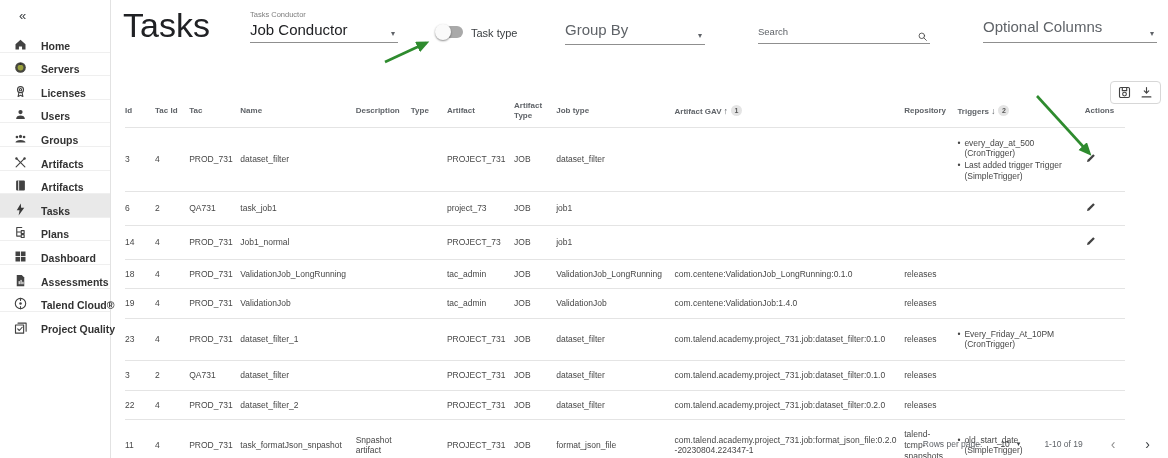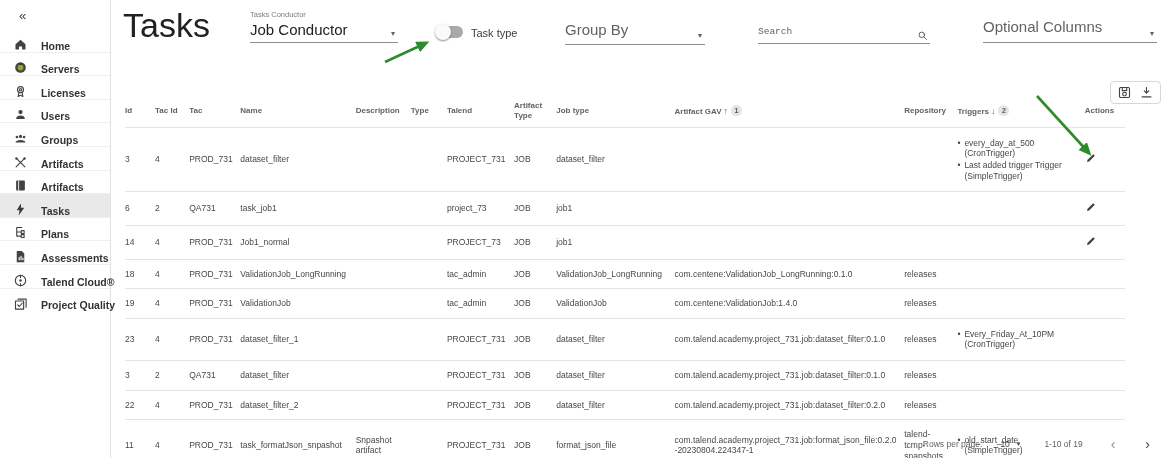--- a/index.html
+++ b/index.html
@@ -24,21 +24,21 @@
   .page-title{position:absolute;left:12px;top:6px;font-size:34px;font-weight:400;color:#202124;}
 
   .fld{position:absolute;border-bottom:1px solid #8f8f8f;}
   .fld .fld-label{font-size:7.5px;color:#7d7d7d;margin-bottom:2px;}
   .fld .fld-value{font-size:15px;color:#202124;padding-bottom:4px;padding-right:14px;white-space:nowrap;}
   .fld .fld-value.placeholder{color:#5f6368;}
   .caret{position:absolute;right:3px;bottom:4px;font-size:8px;color:#5f6368;line-height:1;}
   .fld-conductor{left:139px;top:10px;width:148px;}
   .fld-groupby{left:454px;top:21px;width:140px;}
   .fld-groupby .fld-value{padding-bottom:6px;}
-  .fld-search{left:647px;top:21px;width:172px;font-family:Liberation Mono, monospace;}
+  .fld-search{left:647px;top:21px;width:172px;}
   .fld-search input{border:none;outline:none;width:150px;font-size:9.5px;padding:0 0 6px 0;
                     font-family:inherit;color:#202124;background:transparent;}
   .fld-search input::placeholder{color:#5f6368;}
   .search-ic{position:absolute;right:2px;bottom:4px;width:11px;height:11px;}
   .search-ic svg{width:11px;height:11px;}
   .fld-optional{left:872px;top:18px;width:174px;}
   .fld-optional .fld-value{padding-bottom:7px;}
 
   
   .toggle{position:absolute;left:326px;top:26px;width:26px;height:12px;border-radius:7px;
@@ -174,20 +174,31 @@
         </div>
         <div class="side-item">
           <span class="side-icon">
             <svg viewBox="0 0 24 24">
               <path d="M6 4v13.7M6 4h8M6 11.2h6M6 17.7h6" fill="none" stroke="#424242" stroke-width="1.8" stroke-linecap="round" stroke-linejoin="round"></path>
               <rect x="13.2" y="9" width="4.6" height="4.6" fill="none" stroke="#424242" stroke-width="1.8" stroke-linecap="round" stroke-linejoin="round"></rect>
               <rect x="13.2" y="15.4" width="4.6" height="4.6" fill="none" stroke="#424242" stroke-width="1.8" stroke-linecap="round" stroke-linejoin="round"></rect>
             </svg>
           </span>
           <span class="side-label">Plans</span>
+        </div>
+        <div class="side-item">
+          <span class="side-icon">
+            <svg viewBox="0 0 24 24">
+              <rect x="4" y="4" width="7.3" height="7.3" fill="#424242"></rect>
+              <rect x="12.7" y="4" width="7.3" height="7.3" fill="#424242"></rect>
+              <rect x="4" y="12.7" width="7.3" height="7.3" fill="#424242"></rect>
+              <rect x="12.7" y="12.7" width="7.3" height="7.3" fill="#424242"></rect>
+            </svg>
+          </span>
+          <span class="side-label">Dashboard</span>
         </div>
         <div class="side-item">
           <span class="side-icon">
             <svg viewBox="0 0 24 24">
               <path d="M6 3h8l4 4v14H6z" fill="#424242"></path>
               <rect x="9" y="13" width="1.8" height="5" fill="#fff"></rect>
               <rect x="12" y="11" width="1.8" height="7" fill="#fff"></rect>
               <rect x="15" y="14" width="1.8" height="4" fill="#fff"></rect>
             </svg>
           </span>
@@ -282,21 +293,21 @@
           <col style="width: 40px;">
         </colgroup>
       <thead>
           <tr id="table-head-row">
             <th><span>Id</span></th>
             <th><span>Tac Id</span></th>
             <th><span>Tac</span></th>
             <th><span>Name</span></th>
             <th><span>Description</span></th>
             <th><span>Type</span></th>
-            <th><span>Talend</span></th>
+            <th><span>Artifact</span></th>
             <th><span>Artifact Type</span></th>
             <th><span>Job type</span></th>
             <th><span>Artifact GAV</span><span class="sort-arrow">↑</span><span class="sort-badge">1</span></th>
             <th><span>Repository</span></th>
             <th><span>Triggers</span><span class="sort-arrow">↓</span><span class="sort-badge">2</span></th>
             <th><span>Actions</span></th>
           </tr>
         </thead>
       <tbody id="table-body">
           <tr>

